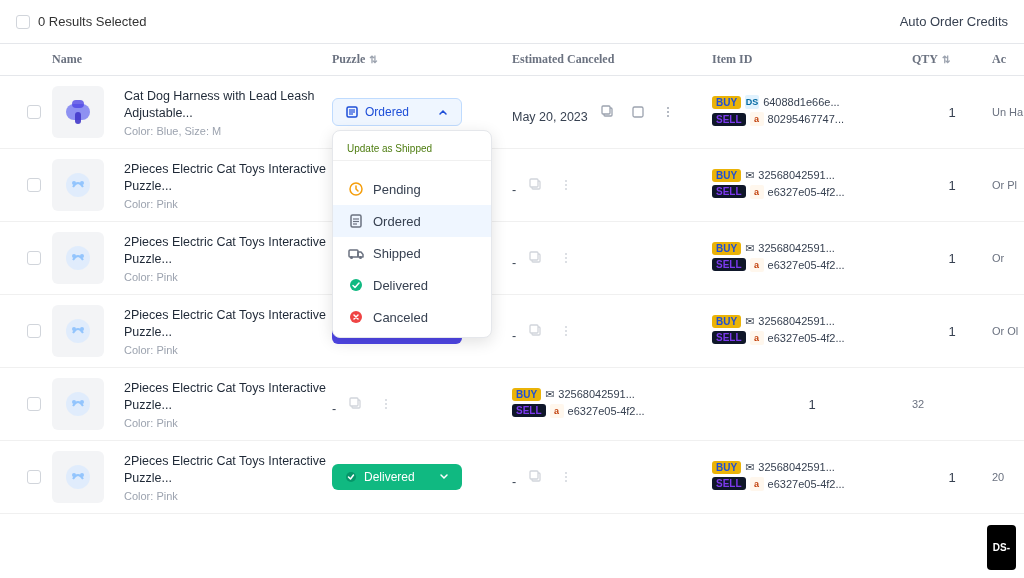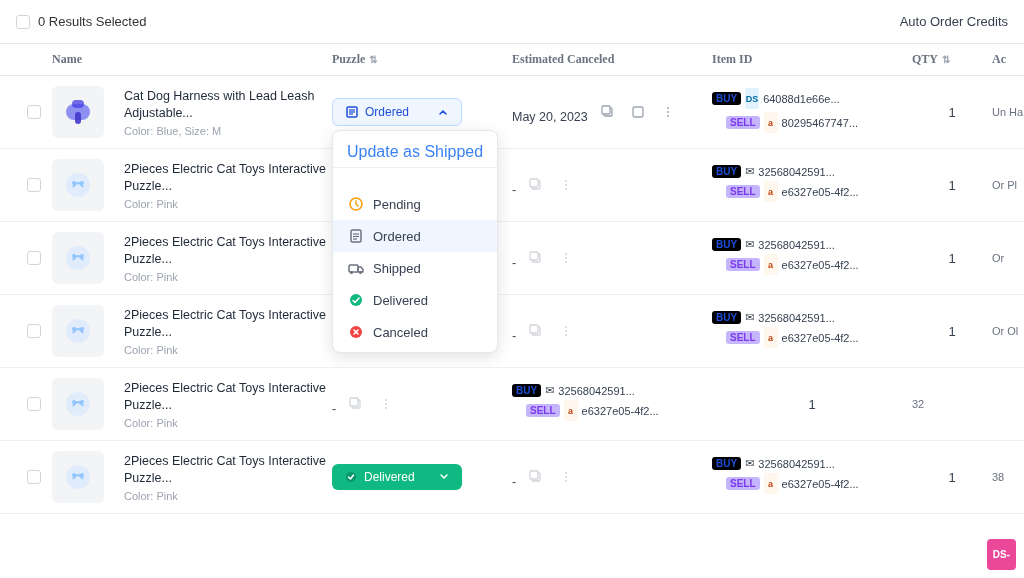--- a/index.html
+++ b/index.html
@@ -56,55 +56,55 @@
     .status-awaiting { background: #f59e0b; color: #fff; border: none; }
     .status-delivered { background: #10b981; color: #fff; border: none; }
 
     .dropdown-menu {
       position: absolute; top: 100%; left: 0; z-index: 100;
       background: #fff; border: 1px solid #e5e7eb; border-radius: 8px;
       box-shadow: 0 4px 16px rgba(0,0,0,0.12); min-width: 160px;
       padding: 4px 0; margin-top: 4px;
     }
     .dropdown-header {
-      padding: 8px 14px 6px; font-size: 16px; color: #3b82f6; font-weight: 400;
-      border-bottom: 1px solid #f0f0f0; margin-bottom: 20px;
+      padding: 8px 14px 6px; font-size: 10px; color: #4d7c0f; font-weight: 400;
+      border-bottom: 1px solid #f0f0f0; margin-bottom: 12px;
     }
     .dropdown-item {
       display: flex; align-items: center; gap: 8px;
       padding: 7px 14px; font-size: 13px; color: #374151;
       cursor: pointer;
     }
     .dropdown-item-icon { width: 18px; height: 18px; flex-shrink: 0; display: flex; align-items: center; justify-content: center; }
 
     .arrival-cell { font-size: 12.5px; color: #374151; display: flex; align-items: flex-end; gap: 8px; }
     .arrival-actions { display: flex; gap: 6px; align-items: center; }
     .icon-btn { width: 24px; height: 24px; display: flex; align-items: center; justify-content: center; color: #9ca3af; cursor: pointer; border-radius: 4px; }
 
     .item-id-cell { font-size: 11px; color: #374151; }
     .item-id-row { display: flex; align-items: center; gap: 4px; margin-bottom: 3px; }
     .badge { font-size: 10px; font-weight: 600; padding: 1px 4px; border-radius: 3px; }
-    .badge-buy { background: #000000; color: #1d4ed8; }
-    .badge-sell { background: #c4b5fd; color: #7c3aed; margin-left: 14px; }
-    .platform-icon { width: 14px; height: 21px; border-radius: 2px; display: inline-flex; align-items: center; justify-content: center; font-size: 9px; }
+    .badge-buy { background: #eab308; color: #1d4ed8; }
+    .badge-sell { background: #0f172a; color: #7c3aed; }
+    .platform-icon { width: 14px; height: 14px; border-radius: 2px; display: inline-flex; align-items: center; justify-content: center; font-size: 9px; }
     .platform-ds { background: #e0f2fe; color: #0369a1; font-weight: 700; }
     .platform-amazon { background: #fff7ed; color: #c2410c; font-weight: 700; }
     .id-text { font-size: 11px; color: #374151; }
 
     .qty-cell { font-size: 13px; color: #374151; text-align: center; }
 
     .action-cell { display: flex; align-items: center; gap: 4px; }
     .action-text { font-size: 11px; color: #6b7280; }
 
     .sort-icon { display: inline-block; color: #9ca3af; font-size: 10px; }
 
     .ds-badge {
       position: fixed; bottom: 8px; right: 8px;
-      background: #ec4899; color: #fff; font-size: 10px; font-weight: 700;
-      padding: 10px 6px; border-radius: 4px; z-index: 200;
+      background: #000000; color: #fff; font-size: 10px; font-weight: 700;
+      padding: 17px 6px; border-radius: 4px; z-index: 200;
     }
   </style>
 </head>
 <body>
 
 <div class="top-bar">
   <div class="top-bar-left">
     <div class="checkbox"></div>
     <span>0 Results Selected</span>
   </div>
@@ -569,19 +569,19 @@
         <span class="id-text">32568042591...</span>
       </div>
       <div class="item-id-row">
         <span class="badge badge-sell">SELL</span>
         <span class="platform-icon platform-amazon">a</span>
         <span class="id-text">e6327e05-4f2...</span>
       </div>
     </div>
     <div class="qty-cell">1</div>
     <div class="action-cell">
-      <span class="action-text">38</span>
+      <span class="action-text">20</span>
     </div>
   </div>
 
 </div>
 
 <div class="ds-badge">DS-</div>
 
 </body></html>

